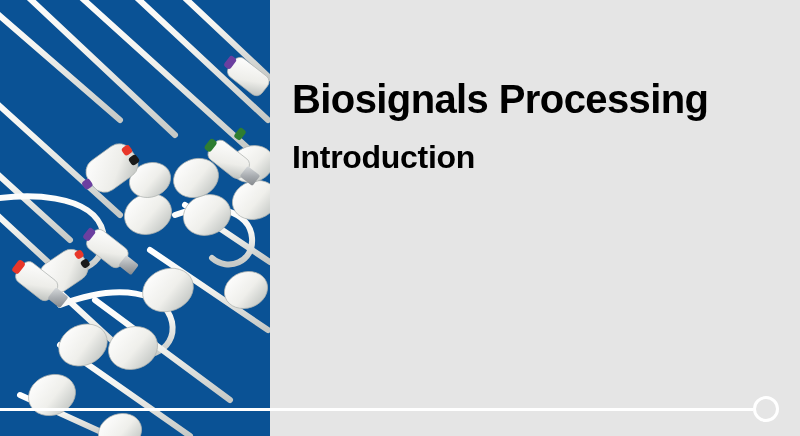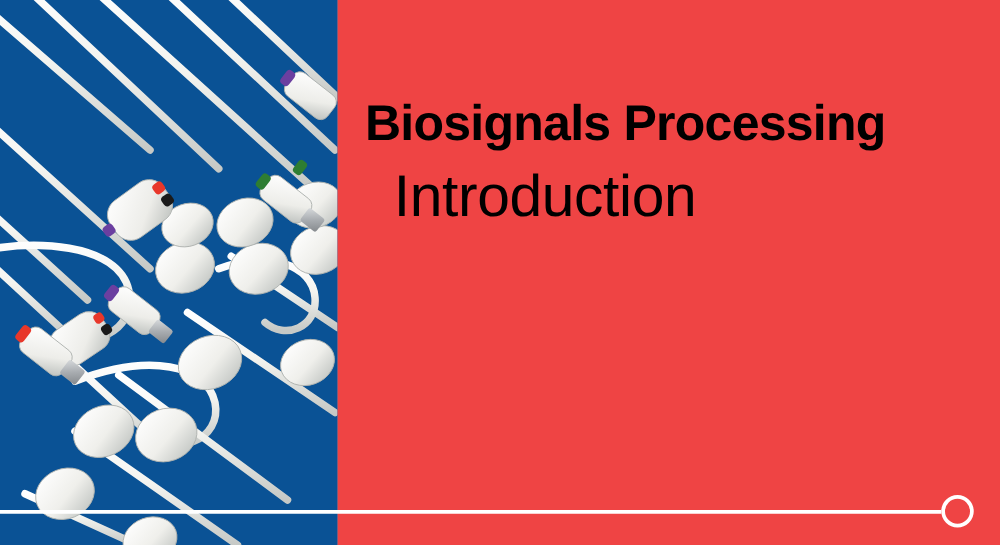--- a/index.html
+++ b/index.html
@@ -39,21 +39,21 @@
     display: block;
   }
 
   
   .content-panel {
     position: absolute;
     left: 270px;
     top: 0;
     width: 530px;
     height: 436px;
-    background: #ef4444;
+    background: #e5e5e5;
   }
 
   .title-block {
     position: absolute;
     left: 22px;
     top: 70px;
     width: 500px;
   }
 
   .title-line {
@@ -65,24 +65,23 @@
     line-height: 58px;
     letter-spacing: -0.6px;
     white-space: nowrap;
   }
 
   .title-line.line-heavy {
     font-weight: bold;
   }
 
   .title-line.line-sub {
-    font-weight: normal;
-    font-size: 47px;
+    font-weight: bold;
+    font-size: 32px;
     letter-spacing: -0.3px;
-    margin-left: 23px;
   }
 
   
   .bottom-rule {
     position: absolute;
     left: 0;
     top: 408px;
     width: 753px;
     height: 3px;
     background: #FFFFFF;

